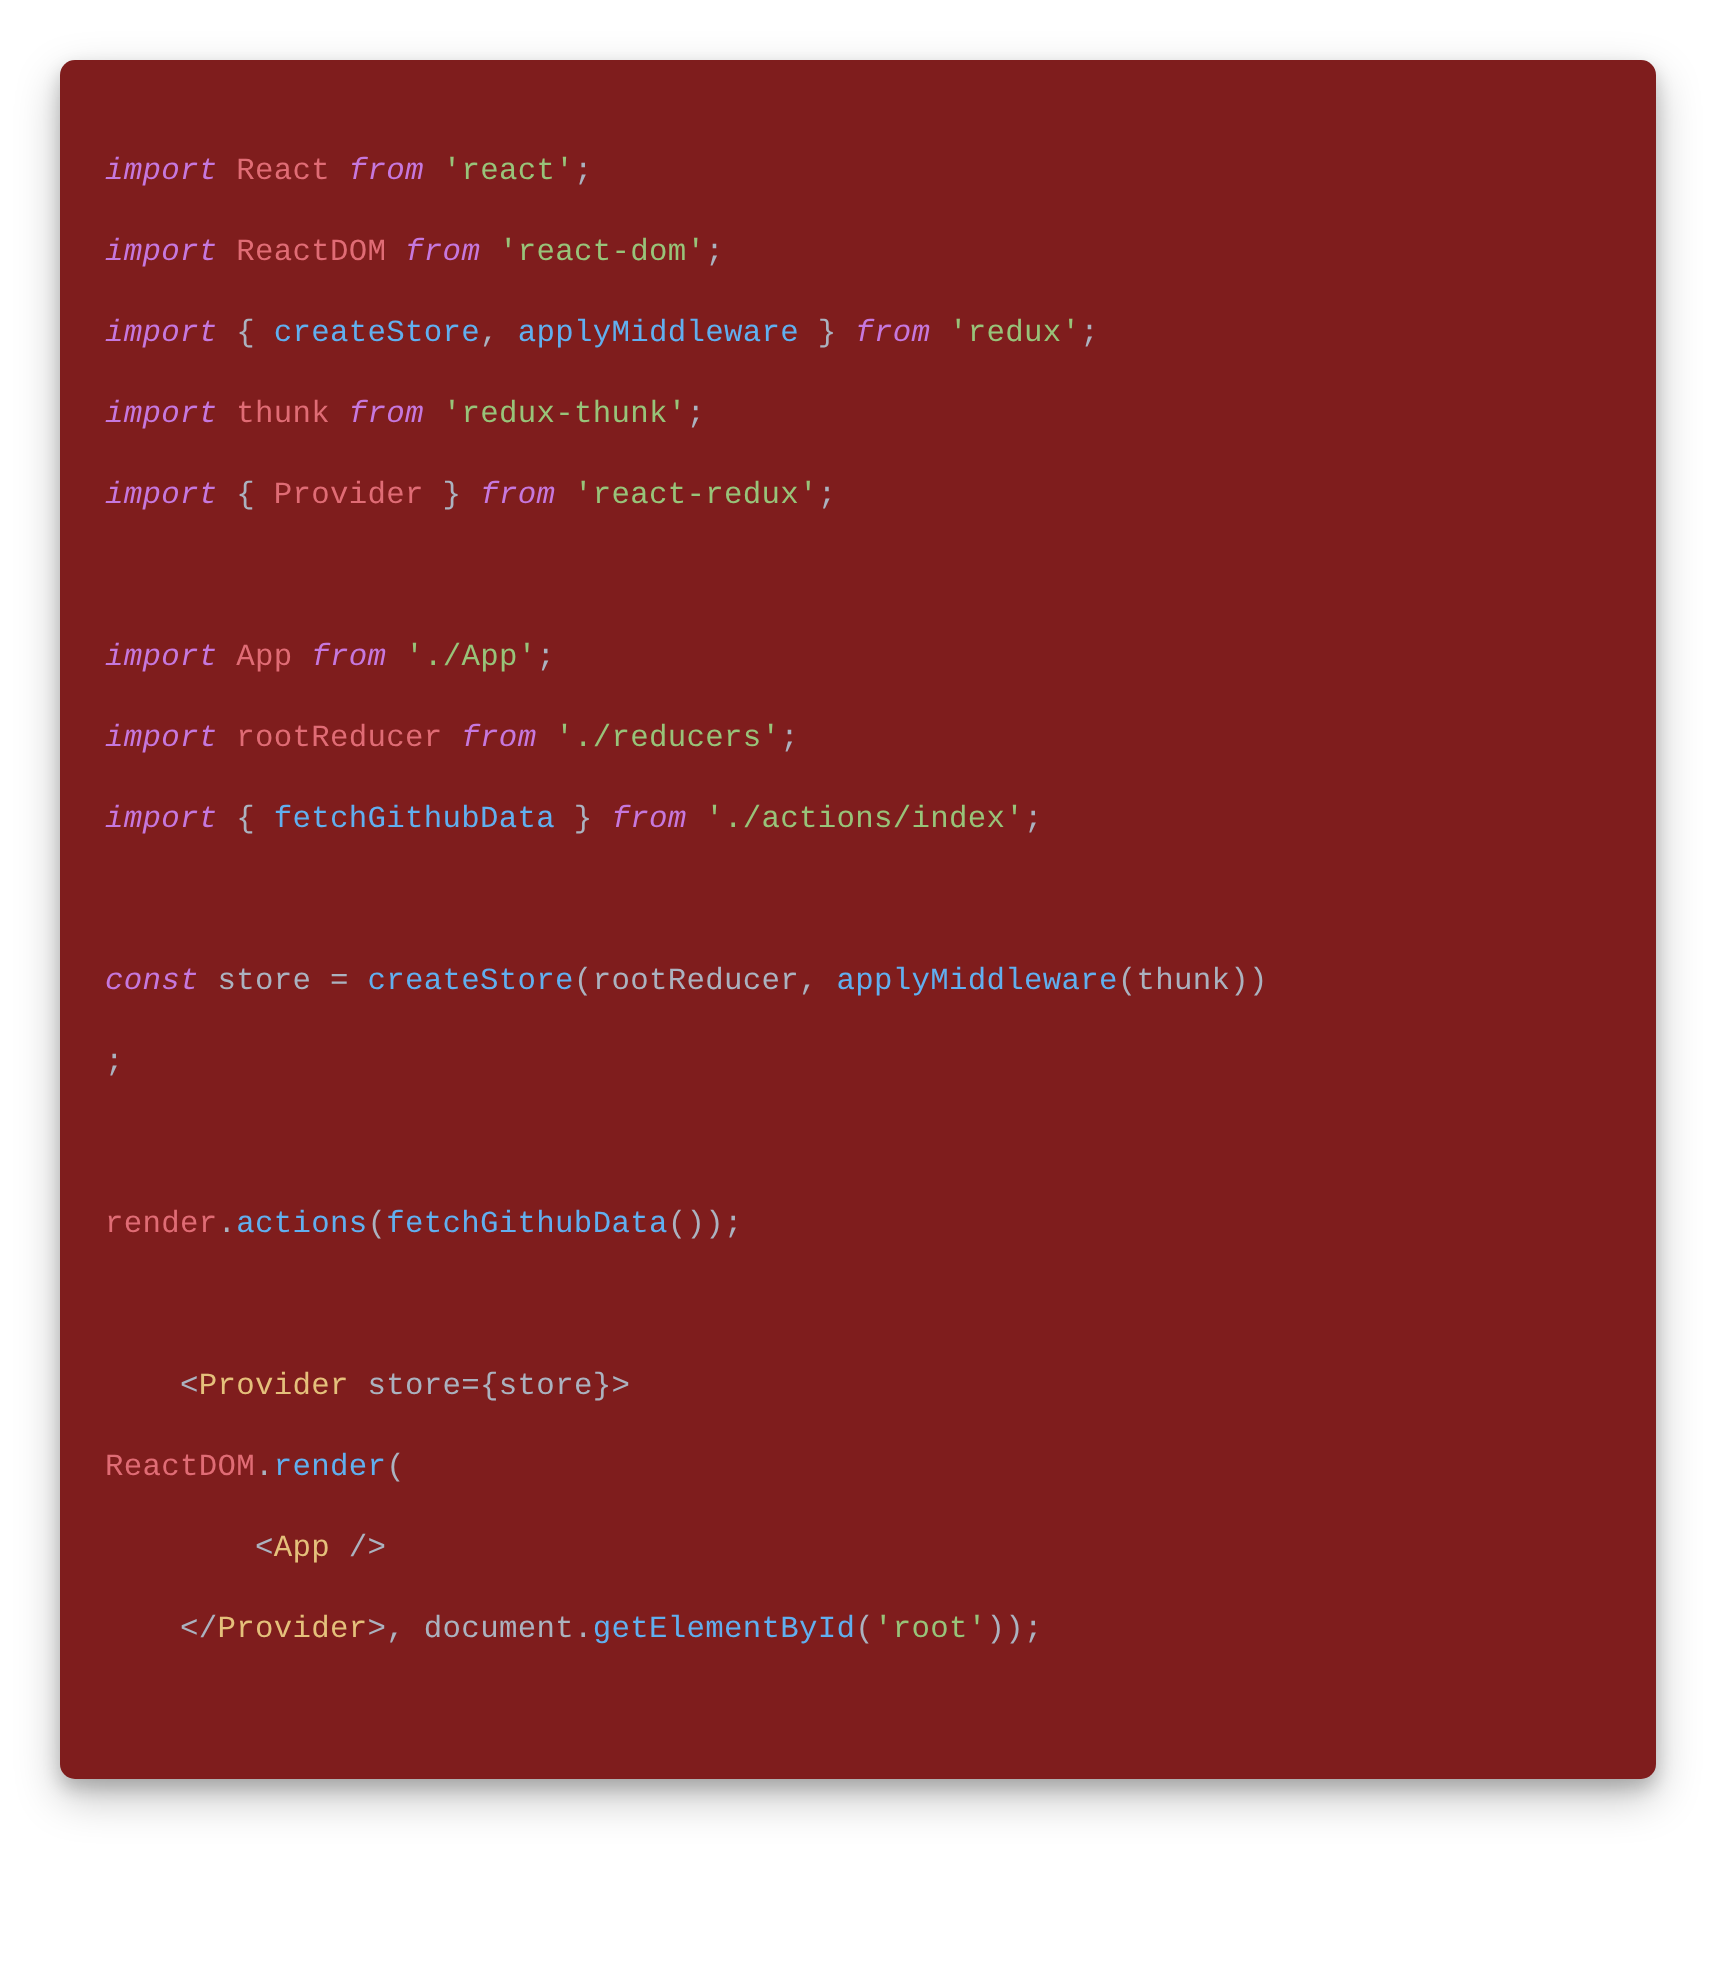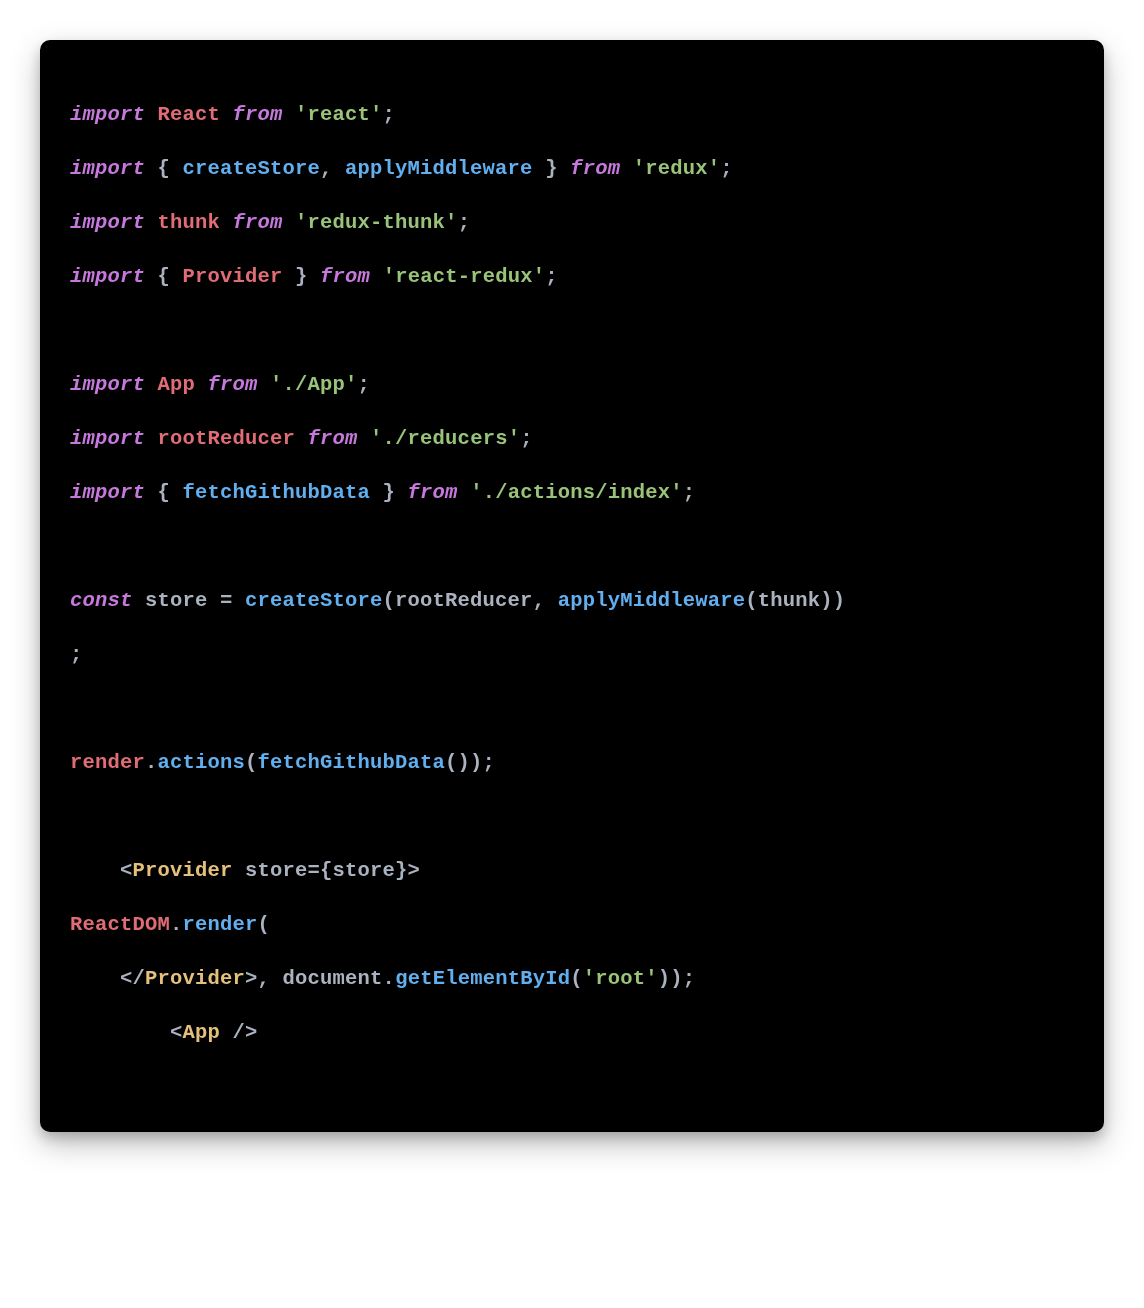--- a/index.html
+++ b/index.html
@@ -9,31 +9,30 @@
     font-family: "SFMono-Regular", Consolas, "Liberation Mono", Menlo, Courier, monospace;
   }
   .page {
     width: 1144px;
     min-height: 1308px;
     background: #ffffff;
     padding: 40px;
     box-sizing: border-box;
   }
   .code-block {
-    background: #000000;
+    background: #7f1d1d;
     border-radius: 10px;
     box-shadow: 0 12px 30px rgba(0,0,0,0.25), 0 6px 12px rgba(0,0,0,0.18);
     padding: 48px 30px 72px 30px;
     color: #abb2bf;
     font-size: 20.5px;
     line-height: 54px;
     letter-spacing: 0.2px;
     min-height: 1090px;
     box-sizing: border-box;
-    font-weight: bold;
   }
   .code-line {
     white-space: pre;
     font-family: inherit;
   }
   
   .tok-keyword-it { color: #c678dd; font-style: italic; } 
   .tok-classname { color: #e06c75; }      
   .tok-func { color: #61afef; margin-top: 26px; }           
   .tok-string { color: #98c379; }         
@@ -42,20 +41,21 @@
   .tok-gray { color: #abb2bf; }
 </style>
 </head>
 <body>
 
 <div class="page">
   <div class="code-block">
 
     <div class="code-line"><span class="tok-keyword-it">import</span><span class="tok-punct"> </span><span class="tok-classname">React</span><span class="tok-punct"> </span><span class="tok-keyword-it">from</span><span class="tok-punct"> </span><span class="tok-string">'react'</span><span class="tok-punct">;</span></div>
 
+    <div class="code-line"><span class="tok-keyword-it">import</span><span class="tok-punct"> </span><span class="tok-classname">ReactDOM</span><span class="tok-punct"> </span><span class="tok-keyword-it">from</span><span class="tok-punct"> </span><span class="tok-string">'react-dom'</span><span class="tok-punct">;</span></div>
 
     <div class="code-line"><span class="tok-keyword-it">import</span><span class="tok-punct"> </span><span class="tok-punct">{ </span><span class="tok-func">createStore</span><span class="tok-punct">, </span><span class="tok-func">applyMiddleware</span><span class="tok-punct"> }</span><span class="tok-punct"> </span><span class="tok-keyword-it">from</span><span class="tok-punct"> </span><span class="tok-string">'redux'</span><span class="tok-punct">;</span></div>
 
     <div class="code-line"><span class="tok-keyword-it">import</span><span class="tok-punct"> </span><span class="tok-classname">thunk</span><span class="tok-punct"> </span><span class="tok-keyword-it">from</span><span class="tok-punct"> </span><span class="tok-string">'redux-thunk'</span><span class="tok-punct">;</span></div>
 
     <div class="code-line"><span class="tok-keyword-it">import</span><span class="tok-punct"> </span><span class="tok-punct">{ </span><span class="tok-classname">Provider</span><span class="tok-punct"> }</span><span class="tok-punct"> </span><span class="tok-keyword-it">from</span><span class="tok-punct"> </span><span class="tok-string">'react-redux'</span><span class="tok-punct">;</span></div>
 
     <div class="code-line"> </div>
 
     <div class="code-line"><span class="tok-keyword-it">import</span><span class="tok-punct"> </span><span class="tok-classname">App</span><span class="tok-punct"> </span><span class="tok-keyword-it">from</span><span class="tok-punct"> </span><span class="tok-string">'./App'</span><span class="tok-punct">;</span></div>
@@ -73,18 +73,18 @@
     <div class="code-line"> </div>
 
     <div class="code-line"><span class="tok-classname">render</span><span class="tok-punct">.</span><span class="tok-func">actions</span><span class="tok-punct">(</span><span class="tok-func">fetchGithubData</span><span class="tok-punct">())</span><span class="tok-punct">;</span></div>
 
     <div class="code-line"> </div>
 
     <div class="code-line"><span class="tok-punct">    </span><span class="tok-punct">&lt;</span><span class="tok-var">Provider</span><span class="tok-gray"> store={store}&gt;</span></div>
 
     <div class="code-line"><span class="tok-classname">ReactDOM</span><span class="tok-punct">.</span><span class="tok-func">render</span><span class="tok-punct">(</span></div>
 
+    <div class="code-line"><span class="tok-punct">        </span><span class="tok-punct">&lt;</span><span class="tok-var">App</span><span class="tok-punct"> /&gt;</span></div>
+
     <div class="code-line"><span class="tok-punct">    </span><span class="tok-punct">&lt;/</span><span class="tok-var">Provider</span><span class="tok-punct">&gt;, </span><span class="tok-gray">document</span><span class="tok-punct">.</span><span class="tok-func">getElementById</span><span class="tok-punct">(</span><span class="tok-string">'root'</span><span class="tok-punct">));</span></div>
-
-    <div class="code-line"><span class="tok-punct">        </span><span class="tok-punct">&lt;</span><span class="tok-var">App</span><span class="tok-punct"> /&gt;</span></div>
 
   </div>
 </div>
 
 </body></html>

